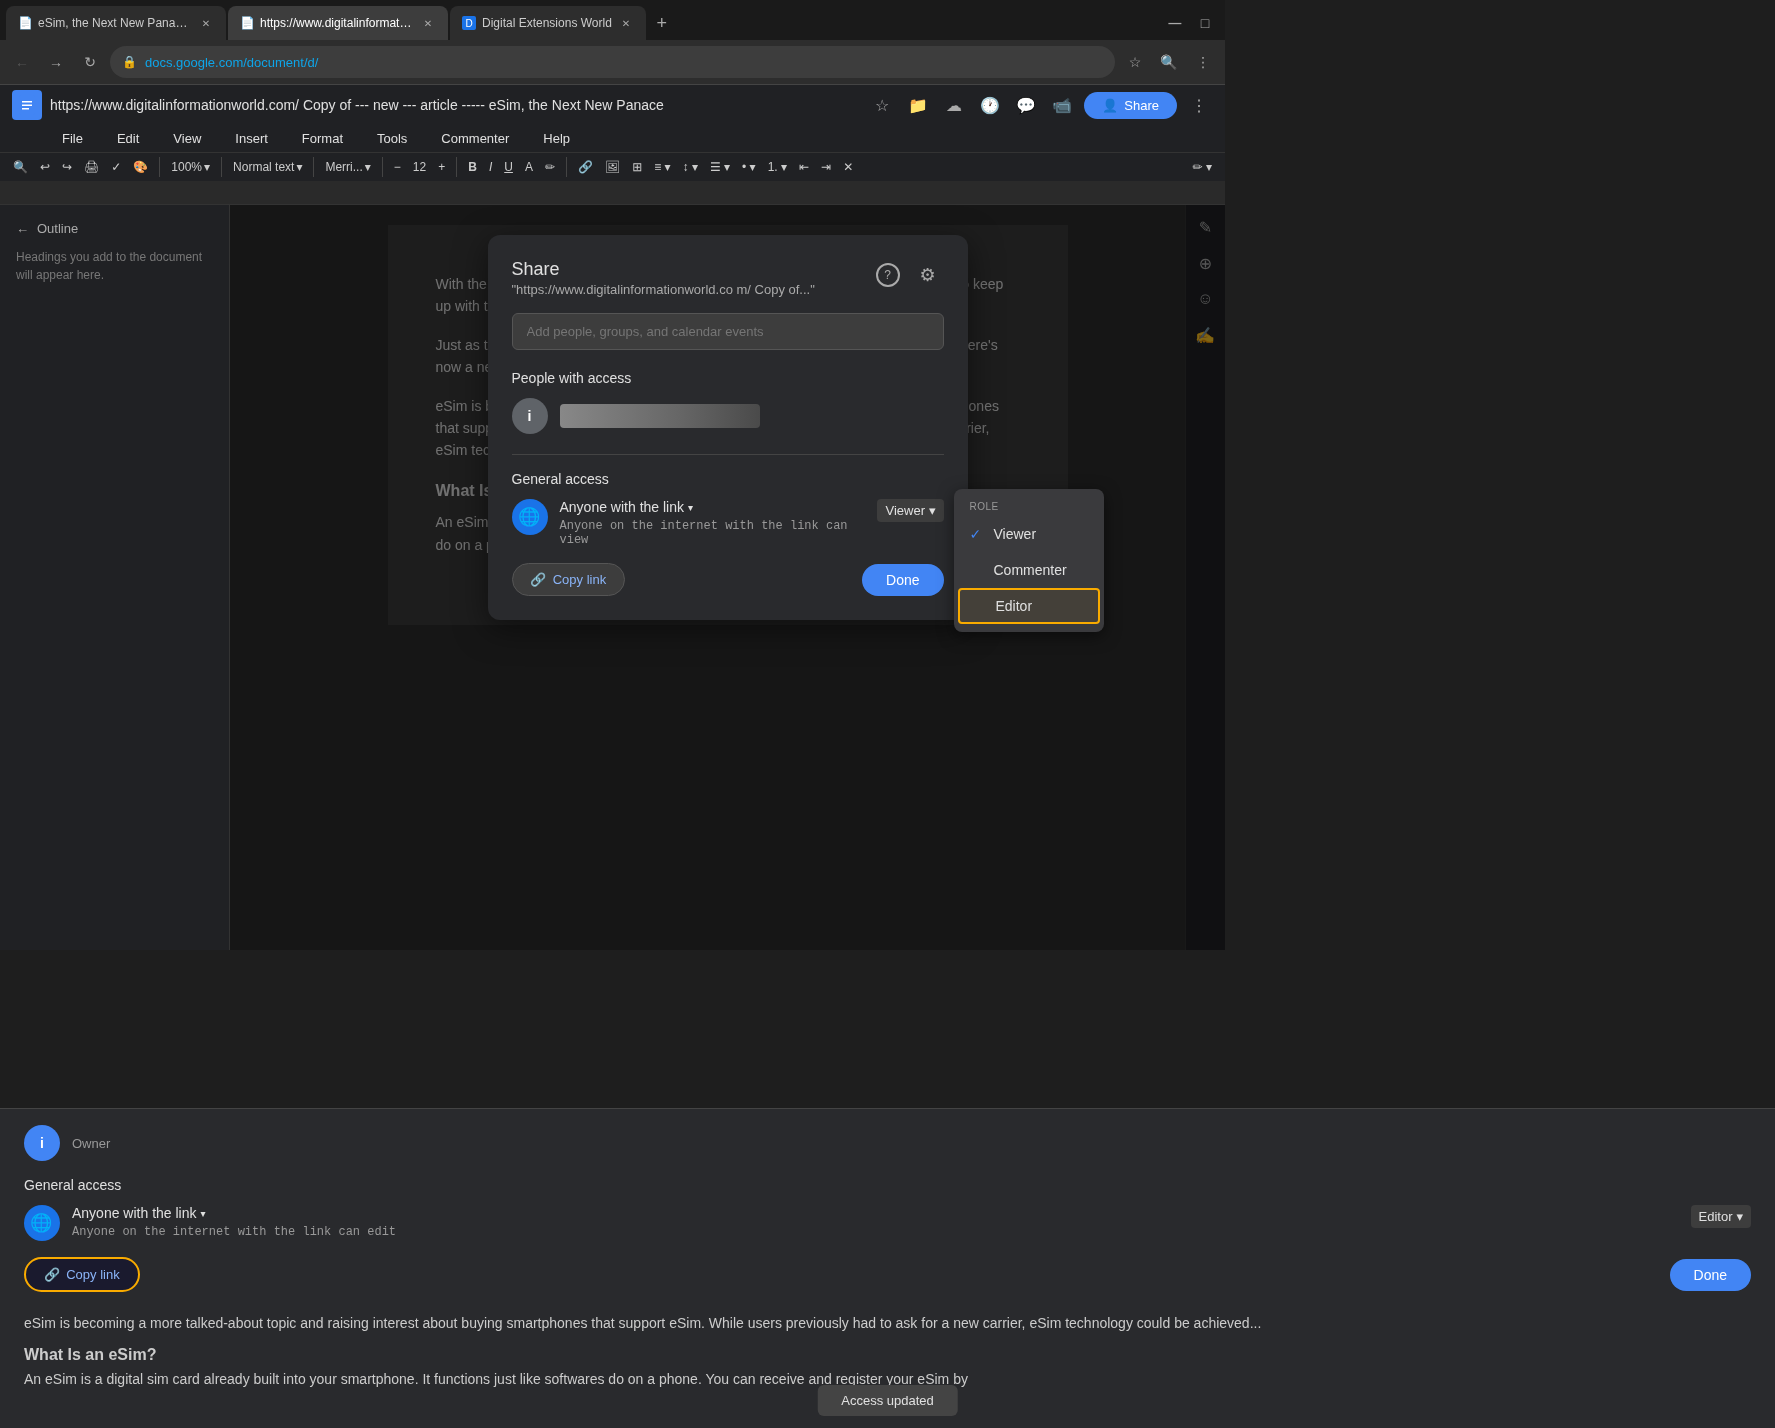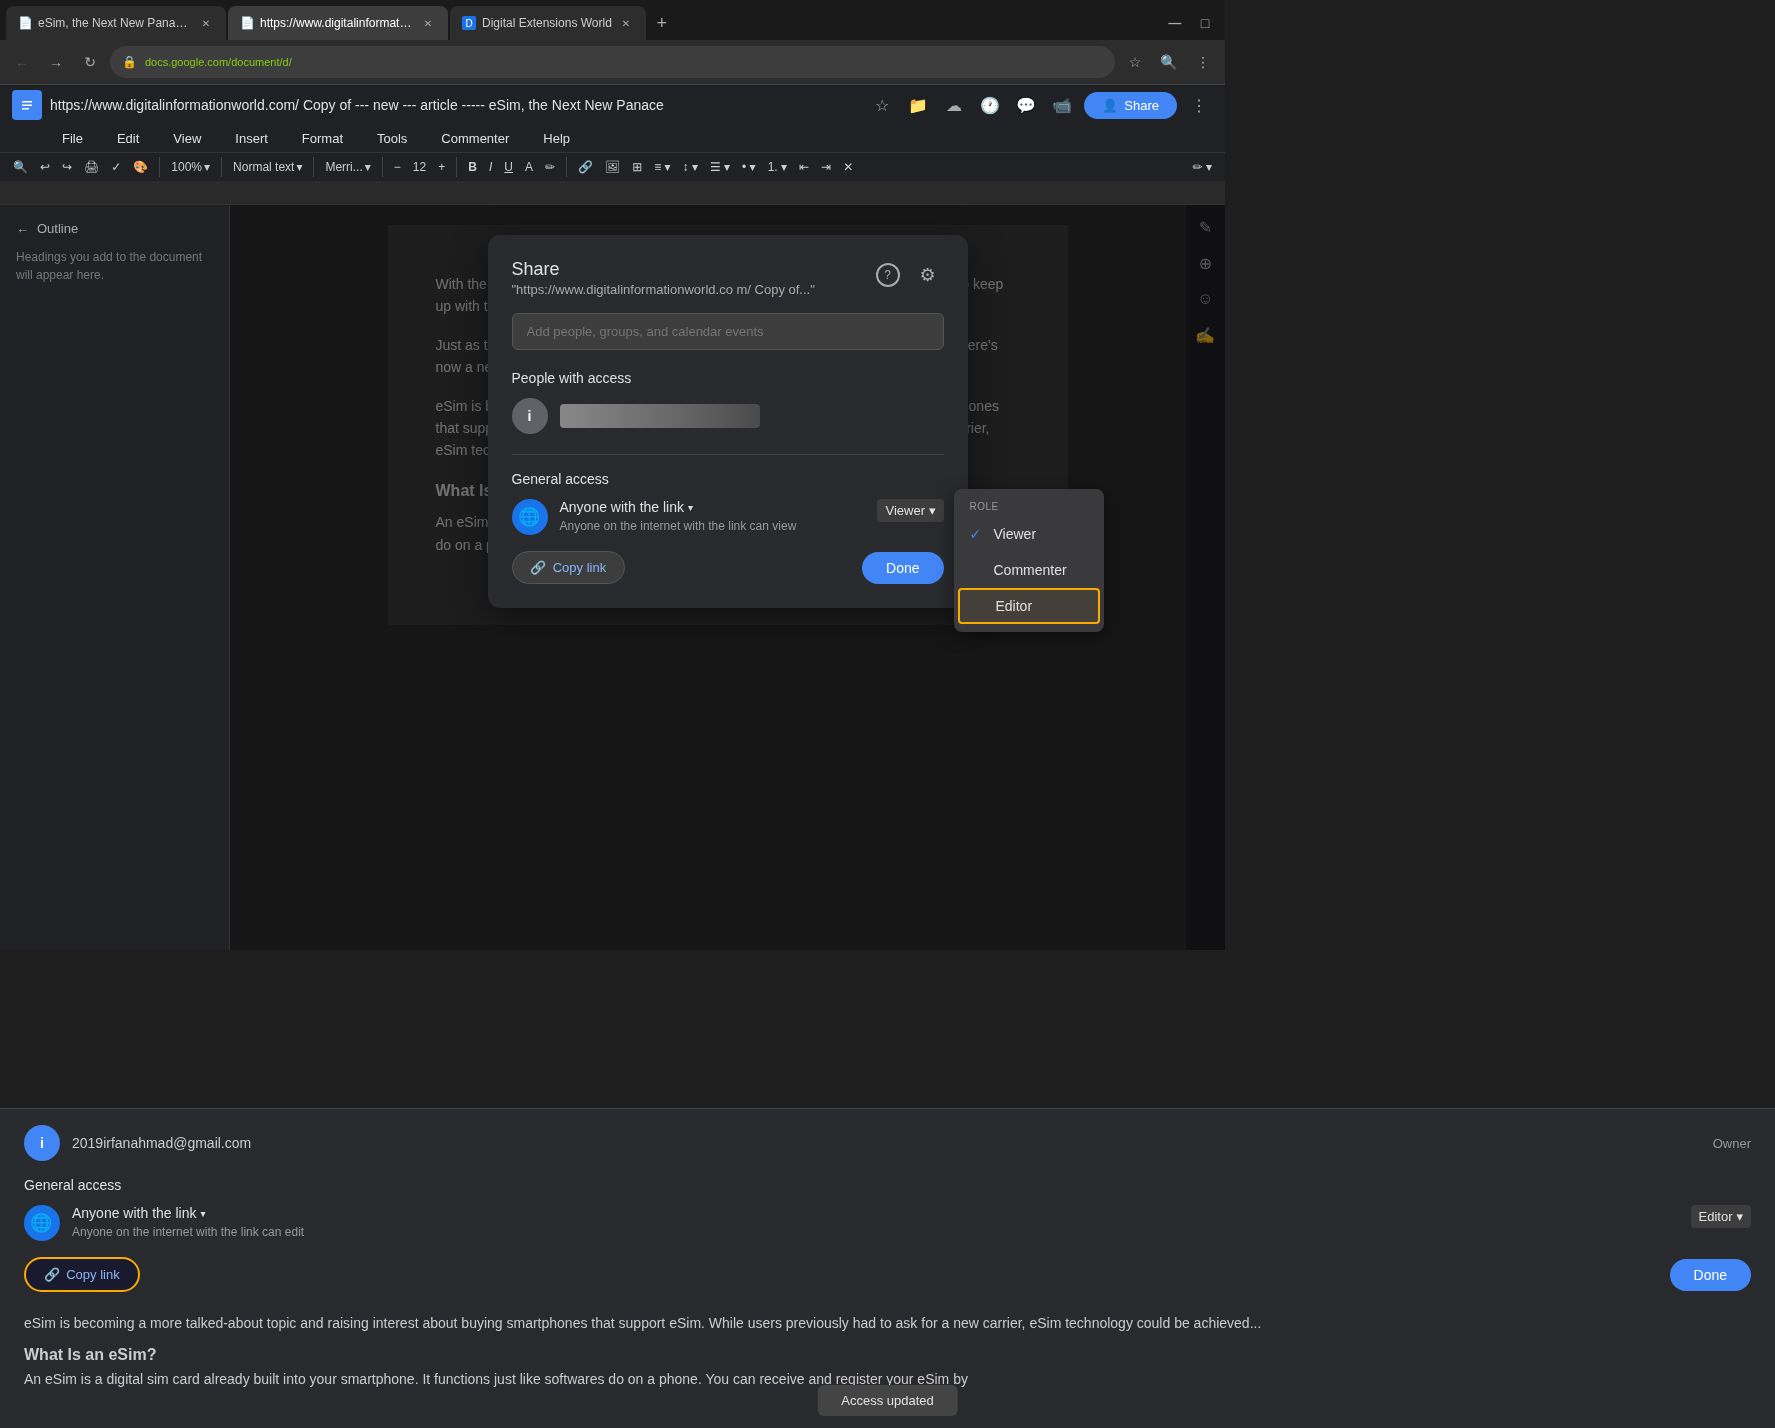--- a/index.html
+++ b/index.html
@@ -114,22 +114,22 @@
       height: 32px;
       background: #3d3d3d;
       border-radius: 16px;
       display: flex;
       align-items: center;
       padding: 0 12px;
       gap: 8px;
     }
 
     .address-text {
-      font-size: 11px;
-      color: #84cc16;
+      font-size: 13px;
+      color: #0ea5e9;
       flex: 1;
     }
 
     
     .docs-chrome {
       background: #202124;
     }
 
     .docs-title-bar {
       display: flex;
@@ -435,20 +435,21 @@
       align-items: center;
       gap: 4px;
       cursor: pointer;
       color: #e0e0e0;
       font-size: 14px;
     }
 
     .access-sub-text {
       font-size: 12px;
       color: #999;
+      font-family: Liberation Mono, monospace;
     }
 
     .dialog-footer {
       display: flex;
       align-items: center;
       justify-content: space-between;
       margin-top: 4px;
     }
 
     .copy-link-btn {
@@ -885,21 +886,20 @@
   </div>
 </div>
 
 <div style="position:fixed; bottom:0; left:0; right:0; height:320px; background:#292a2d; z-index:300; border-top: 1px solid #444;">
   <div style="padding: 16px 24px; position:relative;">
 
     <div class="user-row-bottom">
       <div class="avatar-bottom">
         <span>i</span>
       </div>
-      <div class="user-email">2019irfanahmad@gmail.com</div>
       <div class="owner-label">Owner</div>
     </div>
 
     <div class="bottom-general-access">
       <div class="general-access-header">General access</div>
       <div class="access-row-bottom">
         <div class="access-globe">🌐</div>
         <div class="access-details">
           <div class="access-link-row">
             <div class="access-dropdown">

